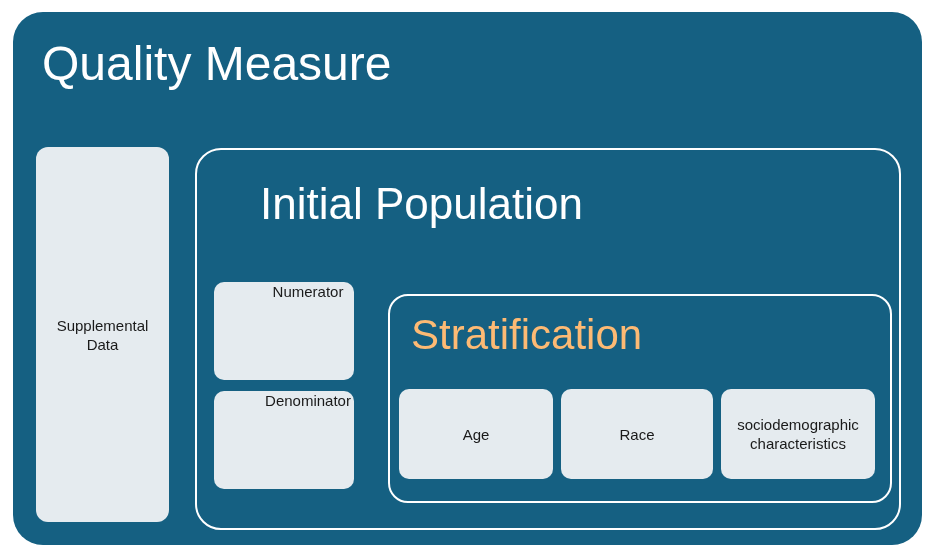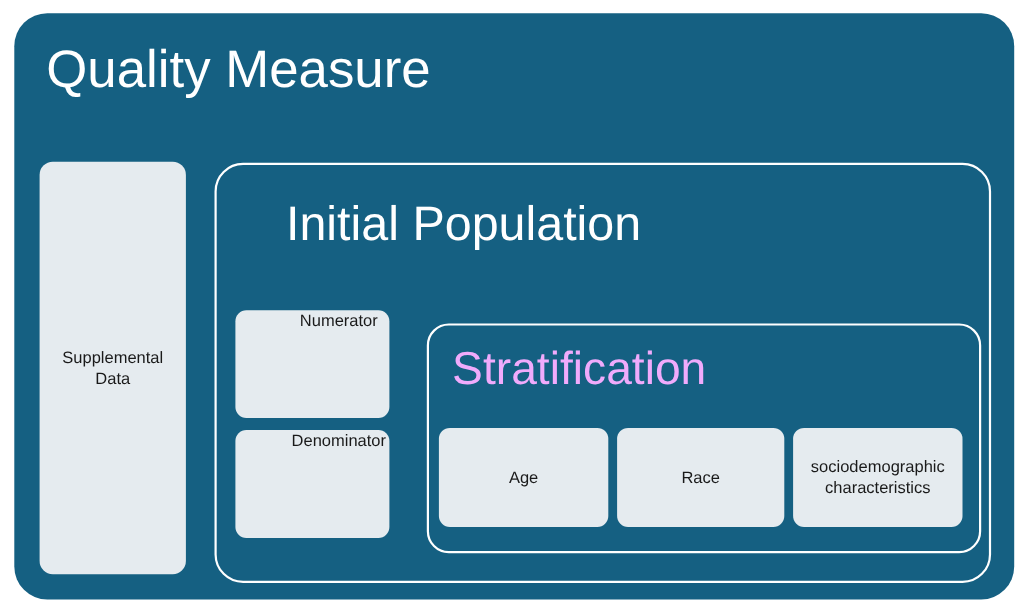--- a/index.html
+++ b/index.html
@@ -138,21 +138,21 @@
     box-sizing: border-box;
     background: transparent;
   }
 
   .strat-title {
     position: absolute;
     left: 21px;
     top: 18px;
     font-size: 42px;
     line-height: 1.0;
-    color: #f0abfc;
+    color: #fdba74;
     font-weight: 400;
     white-space: nowrap;
   }
 
   .strat-boxes {
     position: absolute;
     left: 9px;
     top: 93px;
     display: flex;
     flex-direction: row;

